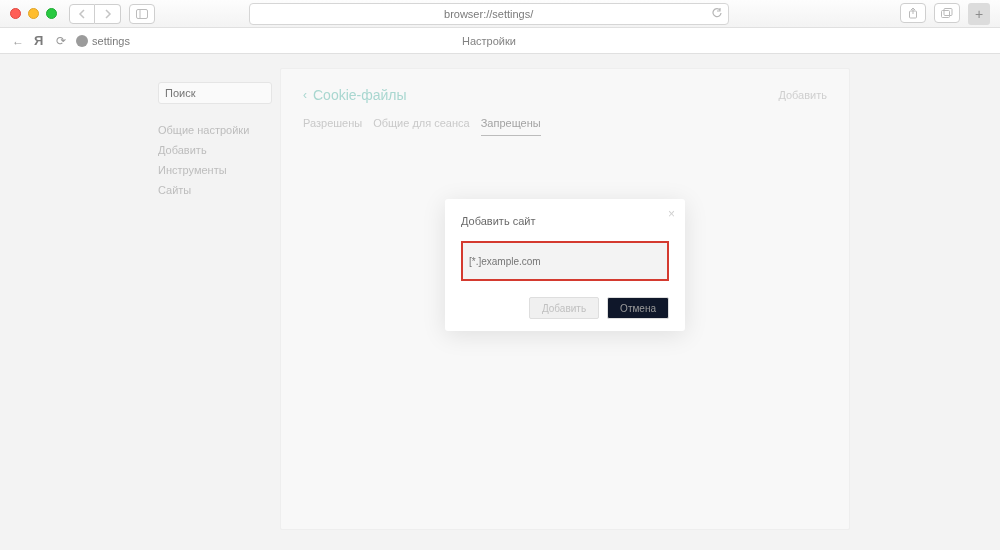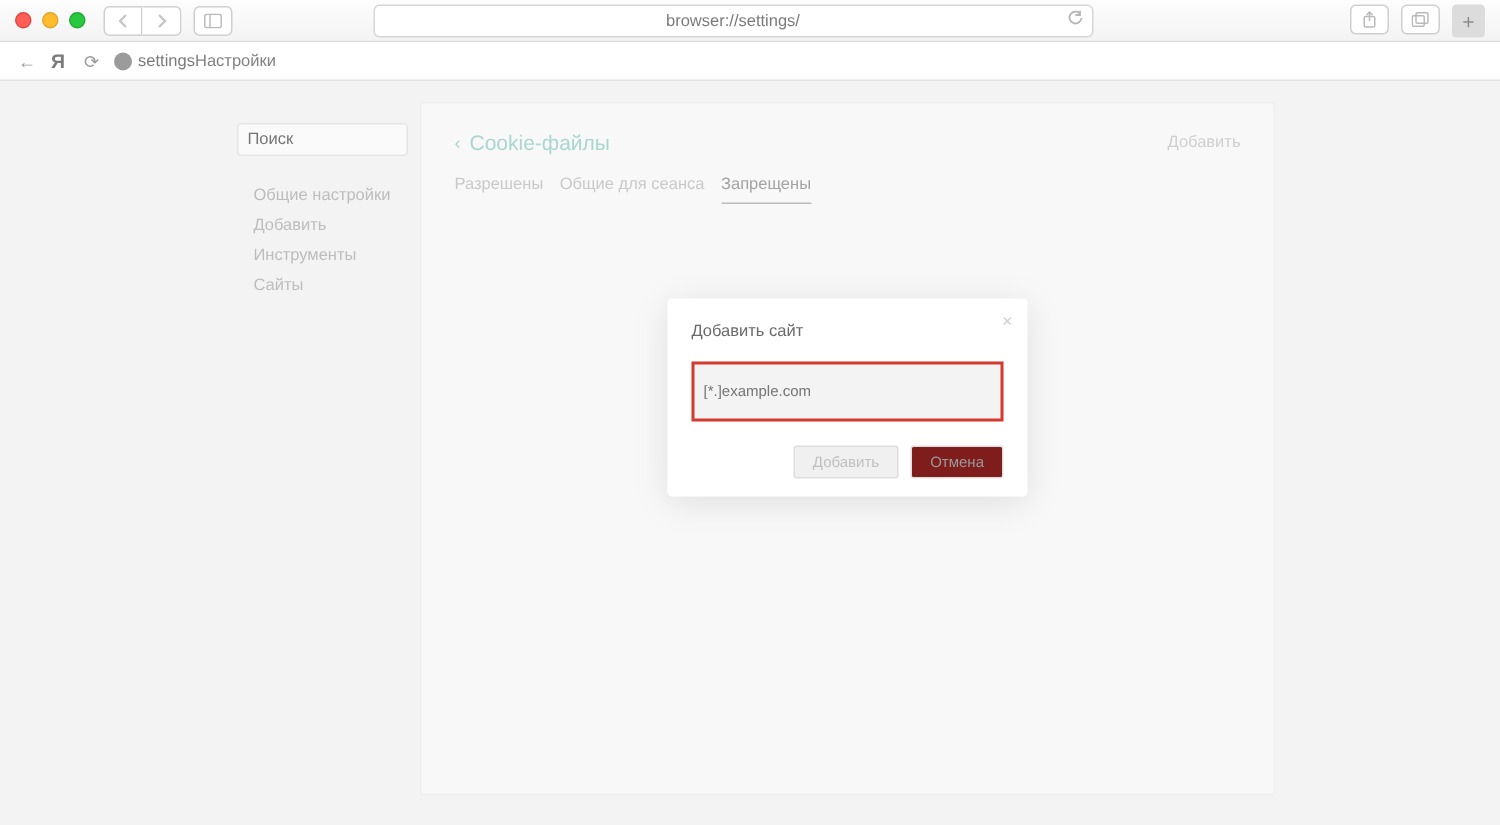--- a/index.html
+++ b/index.html
@@ -39,42 +39,42 @@
     .chrome-right { display: flex; gap: 8px; margin-left: auto; }
 
     
     .browser-bar {
       height: 26px; border-bottom: 1px solid #e0e0e0;
       display: flex; align-items: center; padding: 0 12px;
       background: #fff; font-size: 11px; color: #7a7a7a;
     }
     .bb-left { display: flex; align-items: center; gap: 10px; }
     .bb-icon { color: #9a9a9a; font-size: 12px; }
-    .bb-title { flex: 1; text-align: left; color: #828282; }
+    .bb-title { flex: 1; text-align: center; color: #828282; }
     .yandex-logo { width: 12px; height: 16px; position: relative; }
     .yandex-logo::before { content: "Я"; font-weight: bold; color: #7b7b7b; font-size: 13px; }
     .settings-gear { display: flex; align-items: center; gap: 4px; }
     .gear-circle {
       width: 12px; height: 12px; border-radius: 50%;
       background: #9b9b9b; display: inline-block;
     }
 
     
     .settings-body {
       display: flex; height: calc(550px - 28px - 26px);
       background: #f3f3f3; padding: 0 150px;
     }
     .sidebar { width: 130px; padding: 28px 8px 0 8px; }
     .sidebar-search {
       width: 100%; height: 22px; border: 1px solid #e5e5e5;
       border-radius: 3px; background: #fafafa; margin-bottom: 16px;
       font-size: 11px; padding: 0 6px; color: #c9c9c9;
     }
     .sidebar-item {
-      font-size: 11px; color: #bdbdbd; padding: 4px 0; cursor: pointer; margin-left: 11px;
+      font-size: 11px; color: #bdbdbd; padding: 4px 0; cursor: pointer;
     }
 
     .main-pane {
       flex: 1; background: #f8f8f8; margin-top: 14px; margin-bottom: 20px;
       border-radius: 2px; padding: 18px 22px; position: relative;
       border: 1px solid #eee;
     }
     .pane-header { display: flex; align-items: center; justify-content: space-between; margin-bottom: 14px; }
     .pane-back { color: #a9d7d0; font-size: 14px; display: flex; align-items: center; gap: 6px; }
     .pane-back .chev { font-size: 12px; }
@@ -98,21 +98,21 @@
     .modal-title { font-size: 11px; font-weight: 400; color: #6a6a6a; margin-bottom: 14px; }
     .modal-close { position: absolute; top: 8px; right: 10px; color: #d0d0d0; font-size: 12px; cursor: pointer; }
     .modal-input {
       width: 100%; height: 40px; border: 2px solid #d43a2f;
       background: #f3f3f3; font-size: 10px; padding: 0 6px; color: #9a9a9a;
       outline: none;
     }
     .modal-actions { display: flex; justify-content: flex-end; gap: 8px; margin-top: 16px; }
     .modal-btn {
       height: 22px; padding: 0 12px; font-size: 10px;
-      border: 1px solid #dedede; background: #7f1d1d; color: #9a9a9a;
+      border: 1px solid #dedede; background: #0f172a; color: #9a9a9a;
       border-radius: 2px; cursor: pointer;
     }
     .modal-btn.primary { background: #f0f0f0; color: #c0c0c0; }
 
     .plus-tab {
       width: 22px; height: 22px; background: #dcdcdc; color: #8c8c8c;
       display: flex; align-items: center; justify-content: center;
       border-radius: 3px; font-size: 14px;
     }
   </style>

